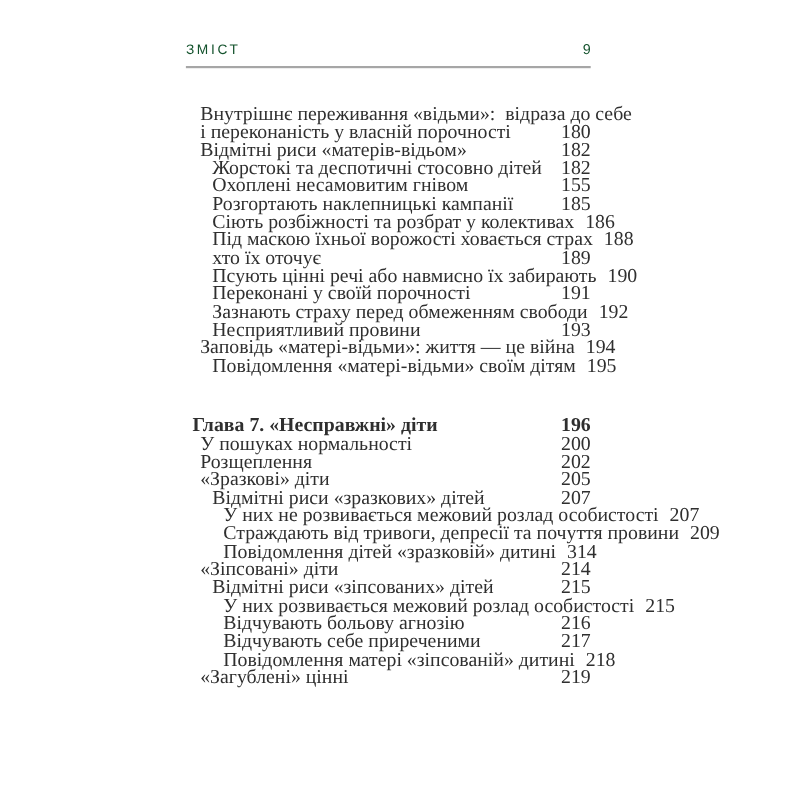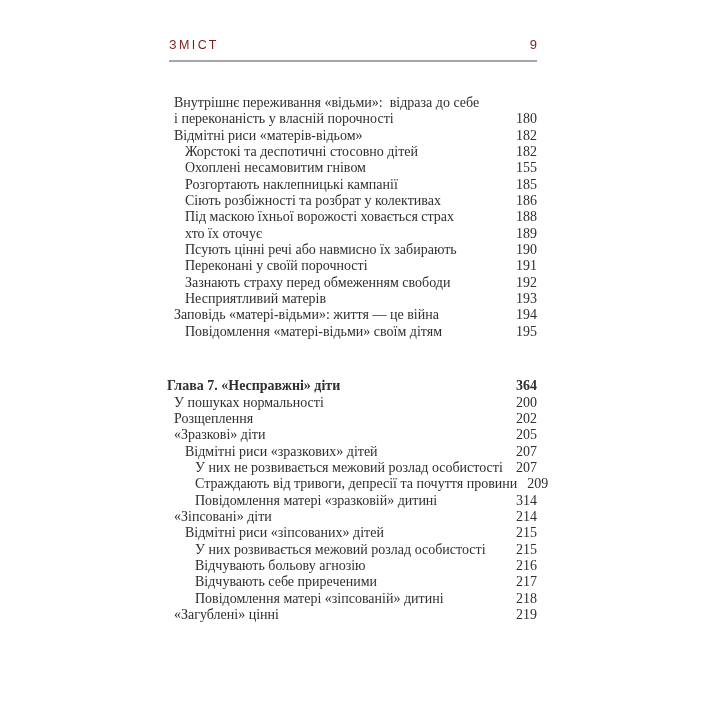--- a/index.html
+++ b/index.html
@@ -16,38 +16,38 @@
     position: absolute;
     left: 169px;
     right: 183px;
     top: 37px;
     display: flex;
     justify-content: space-between;
     align-items: baseline;
     font-family: "Liberation Sans", "DejaVu Sans", sans-serif;
     font-size: 12.5px;
     font-weight: 400;
-    color: #7f1d1d;
+    color: #14532d;
   }
   .page-header .title { letter-spacing: 2.4px; }
   .page-header .pagenum { letter-spacing: 0; font-size: 13px; }
   .rule {
     position: absolute;
     left: 169px;
     right: 183px;
     top: 60px;
     height: 2px;
     background: #a6a6a6;
   }
   .toc {
     position: absolute;
-    left: 167px;
+    left: 175px;
     right: 183px;
     top: 95px;
-    font-size: 14px;
+    font-size: 18px;
     line-height: 16.35px;
   }
   .toc-row {
     display: flex;
     justify-content: space-between;
     align-items: baseline;
   }
   .toc-title { white-space: pre; }
   .toc-page { margin-left: 10px; white-space: nowrap; }
   .level-0 .toc-title { padding-left: 0; }
@@ -113,36 +113,36 @@
         </div>
         <div class="toc-row level-2">
           <span class="toc-title">Переконані у своїй порочності</span>
           <span class="toc-page">191</span>
         </div>
         <div class="toc-row level-2">
           <span class="toc-title">Зазнають страху перед обмеженням свободи</span>
           <span class="toc-page">192</span>
         </div>
         <div class="toc-row level-2">
-          <span class="toc-title">Несприятливий матерів</span>
+          <span class="toc-title">Несприятливий провини</span>
           <span class="toc-page">193</span>
         </div>
         <div class="toc-row level-1">
           <span class="toc-title">Заповідь «матері-відьми»: життя — це війна</span>
           <span class="toc-page">194</span>
         </div>
         <div class="toc-row level-2">
           <span class="toc-title">Повідомлення «матері-відьми» своїм дітям</span>
           <span class="toc-page">195</span>
         </div>
       </div>
     <div class="section-gap">
         <div class="toc-row level-0 bold">
           <span class="toc-title">Глава 7. «Несправжні» діти</span>
-          <span class="toc-page">364</span>
+          <span class="toc-page">196</span>
         </div>
         <div class="toc-row level-1">
           <span class="toc-title">У пошуках нормальності</span>
           <span class="toc-page">200</span>
         </div>
         <div class="toc-row level-1">
           <span class="toc-title">Розщеплення</span>
           <span class="toc-page">202</span>
         </div>
         <div class="toc-row level-1">
@@ -155,21 +155,21 @@
         </div>
         <div class="toc-row level-3">
           <span class="toc-title">У них не розвивається межовий розлад особистості</span>
           <span class="toc-page">207</span>
         </div>
         <div class="toc-row level-3">
           <span class="toc-title">Страждають від тривоги, депресії та почуття провини</span>
           <span class="toc-page">209</span>
         </div>
         <div class="toc-row level-3">
-          <span class="toc-title">Повідомлення матері «зразковій» дитині</span>
+          <span class="toc-title">Повідомлення дітей «зразковій» дитині</span>
           <span class="toc-page">314</span>
         </div>
         <div class="toc-row level-1">
           <span class="toc-title">«Зіпсовані» діти</span>
           <span class="toc-page">214</span>
         </div>
         <div class="toc-row level-2">
           <span class="toc-title">Відмітні риси «зіпсованих» дітей</span>
           <span class="toc-page">215</span>
         </div>

